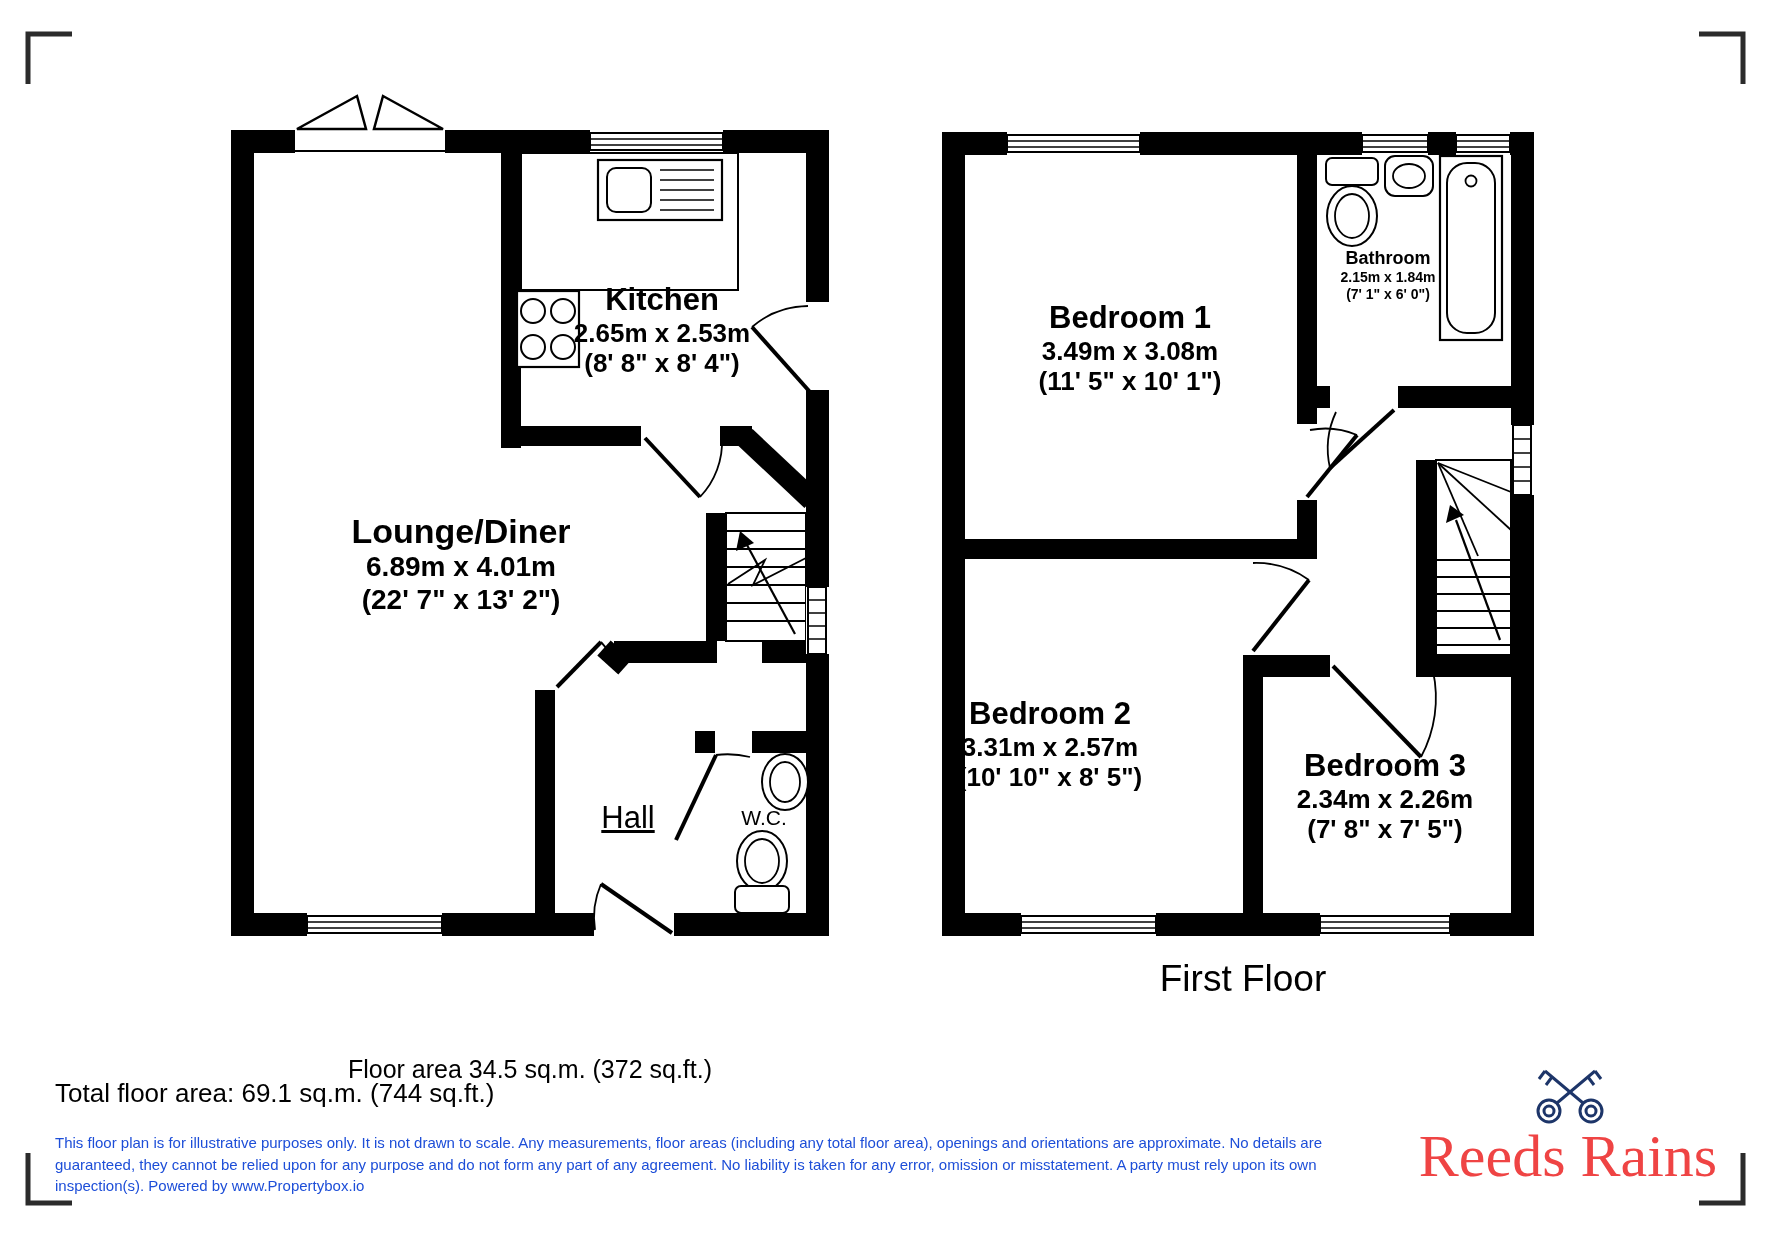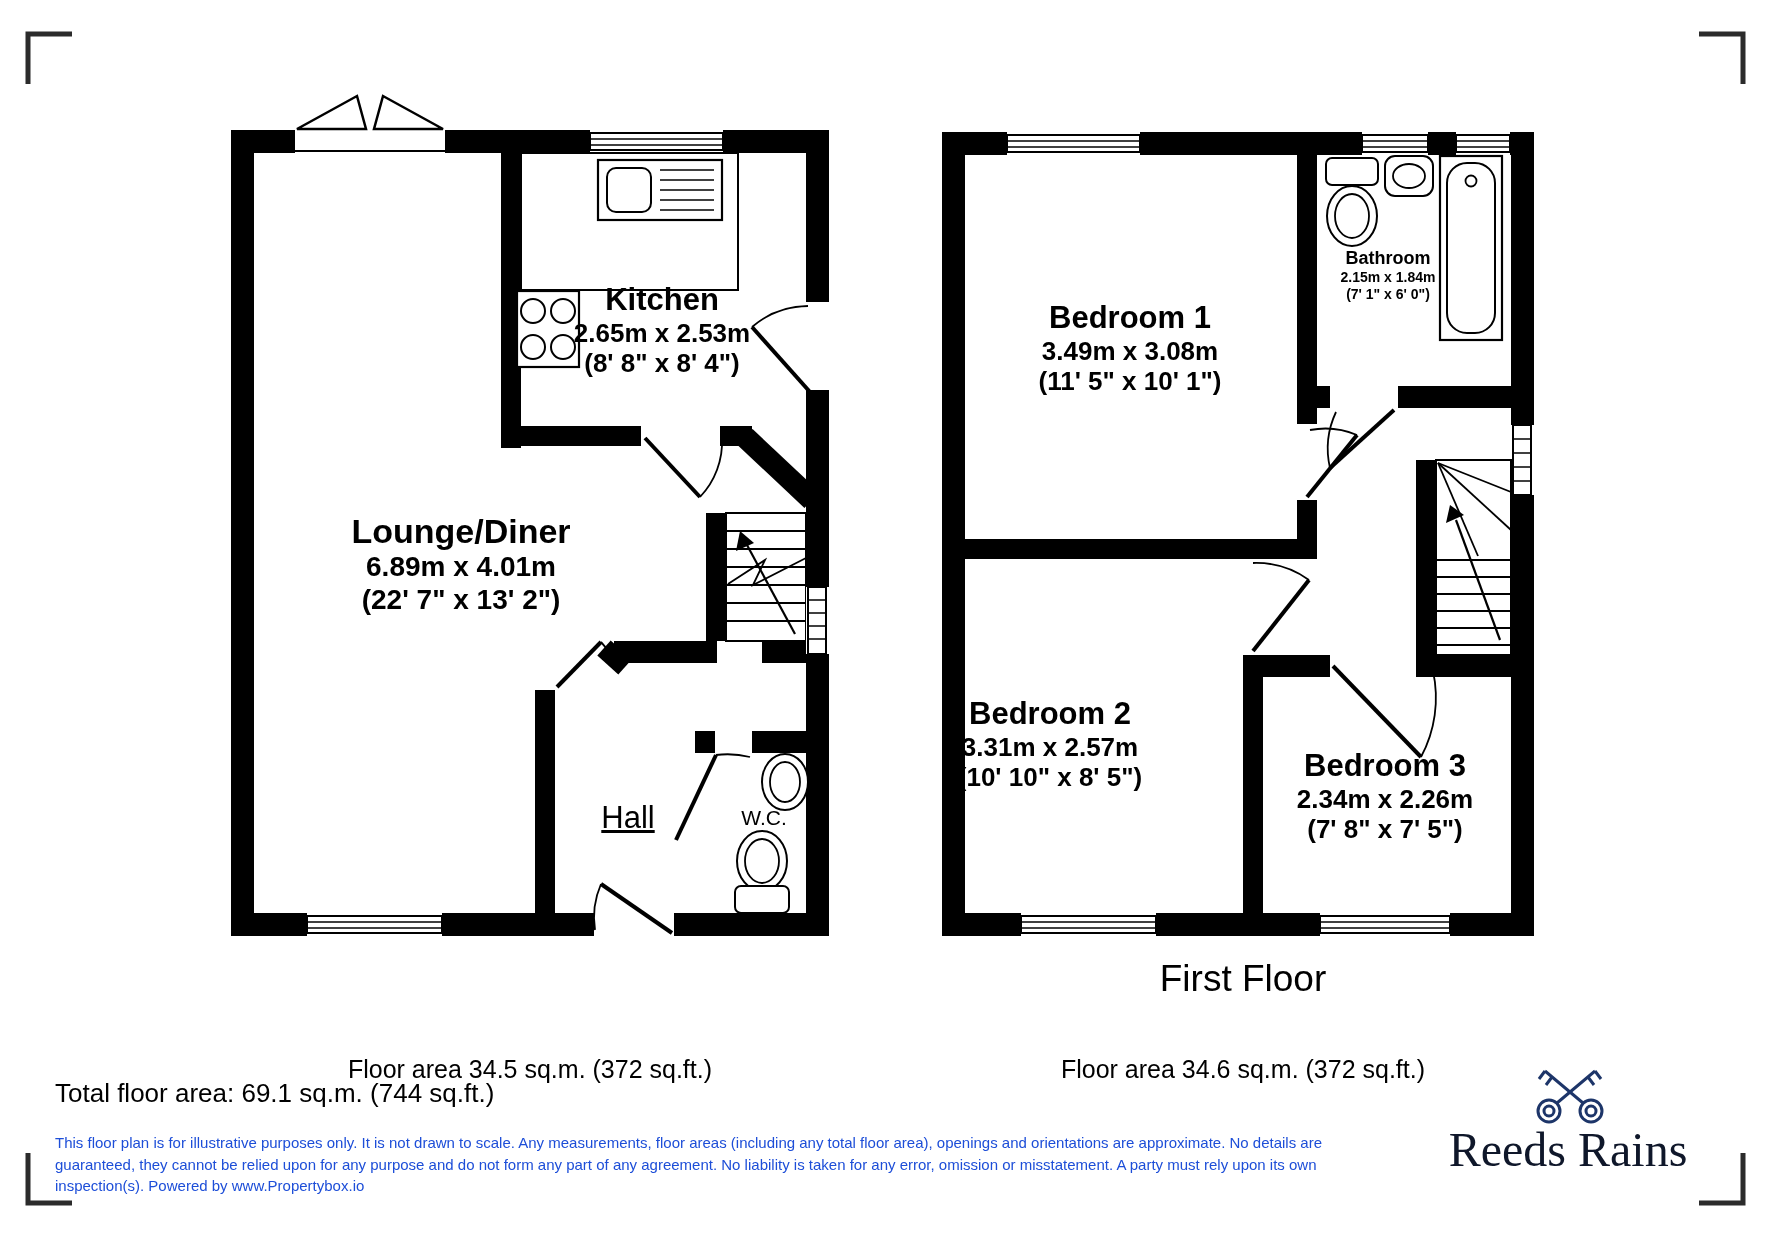--- a/index.html
+++ b/index.html
@@ -13,21 +13,21 @@
   .lounge .room-dims{font-size:28px;}
   .small .room-name{font-size:18px;}
   .small .room-dims{font-size:14px;line-height:1.25;}
   .hall-label{position:absolute;transform:translateX(-50%);font-size:31px;white-space:nowrap;text-decoration:underline;}
   .wc-label{position:absolute;transform:translateX(-50%);font-size:21px;white-space:nowrap;}
   .floor-caption{position:absolute;transform:translateX(-50%);font-size:37px;white-space:nowrap;}
   .floor-area{position:absolute;transform:translateX(-50%);font-size:25px;white-space:nowrap;margin-top:48px;}
   .total-area{position:absolute;left:55px;top:1078px;font-size:26px;}
   .disclaimer{position:absolute;left:55px;top:1132px;width:1340px;font-size:15px;line-height:21.5px;color:#1d4ed8;}
   .brand-text{position:absolute;left:1568px;top:1122px;transform:translateX(-50%);
-              font-family:"Liberation Serif", serif;font-size:48px;color:#0f172a;white-space:nowrap;}
+              font-family:"Liberation Serif", serif;font-size:60px;color:#ef4444;white-space:nowrap;}
 </style>
 </head>
 <body>
 
 <div class="canvas">
 
   <svg class="plan-svg" width="1771" height="1239" viewBox="0 0 1771 1239">
 
     <g stroke="#2b2b2b" stroke-width="5" fill="none">
       <path d="M28,84 L28,34 L72,34"></path>
@@ -318,21 +318,20 @@
 
   <div class="room-label" style="left:1385px;top:748px">
     <div class="room-name">Bedroom 3</div>
     <div class="room-dims">2.34m x 2.26m</div>
     <div class="room-dims">(7' 8" x 7' 5")</div>
   </div>
 
   <div class="floor-area" style="left:530px;top:1007px">Floor area 34.5 sq.m. (372 sq.ft.)</div>
 
   <div class="floor-caption" style="left:1243px;top:958px">First Floor</div>
-  <div class="floor-area" style="left:1243px;top:1007px">Floor area 34.6 sq.m. (372 sq.ft.)</div>
 
   <div class="total-area">Total floor area: 69.1 sq.m. (744 sq.ft.)</div>
 
   <div class="disclaimer">This floor plan is for illustrative purposes only. It is not drawn to scale. Any measurements, floor areas (including any total floor area), openings and orientations are approximate. No details are guaranteed, they cannot be relied upon for any purpose and do not form any part of any agreement. No liability is taken for any error, omission or misstatement. A party must rely upon its own inspection(s). Powered by www.Propertybox.io</div>
 
   <div class="brand-text">Reeds Rains</div>
 
 </div>
 
 </body></html>

